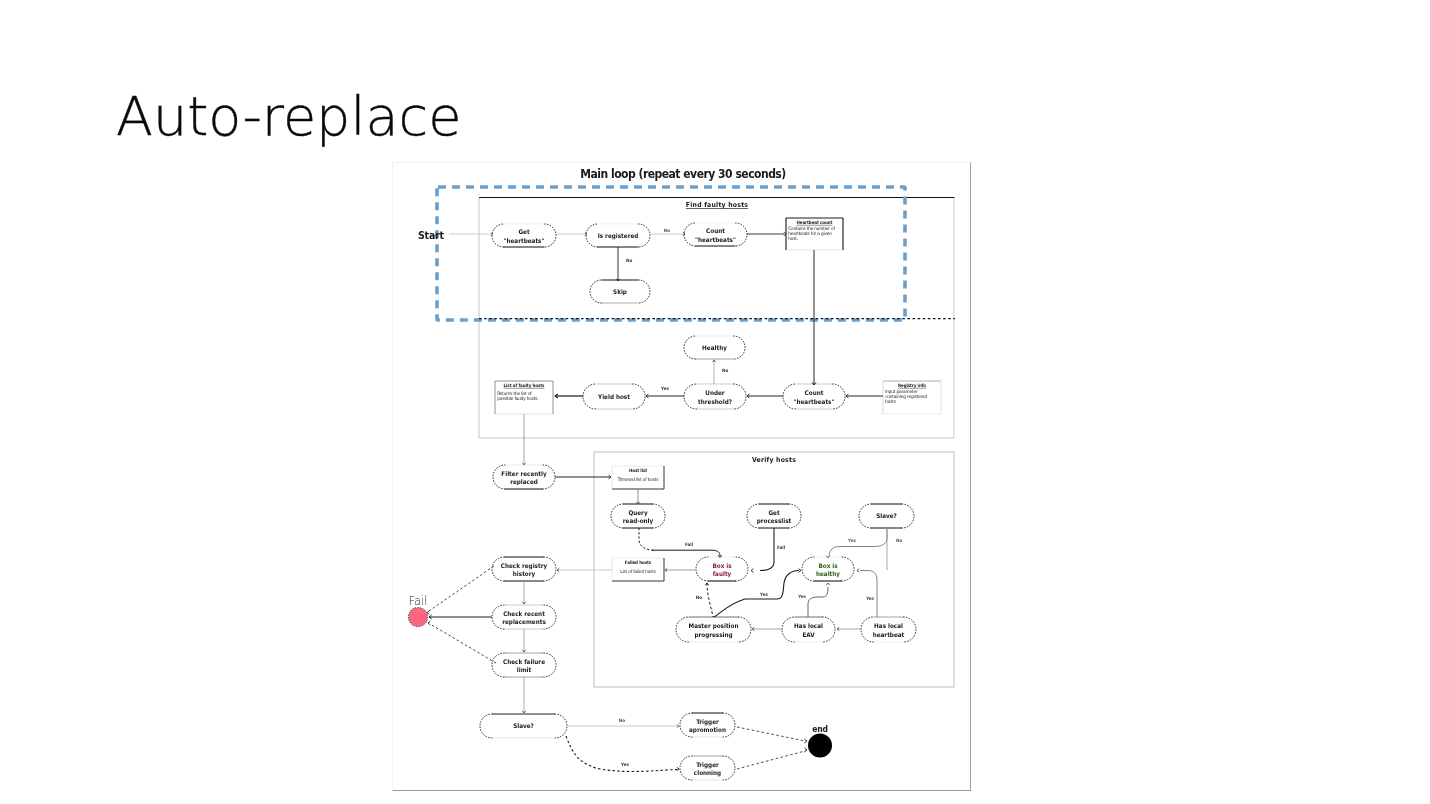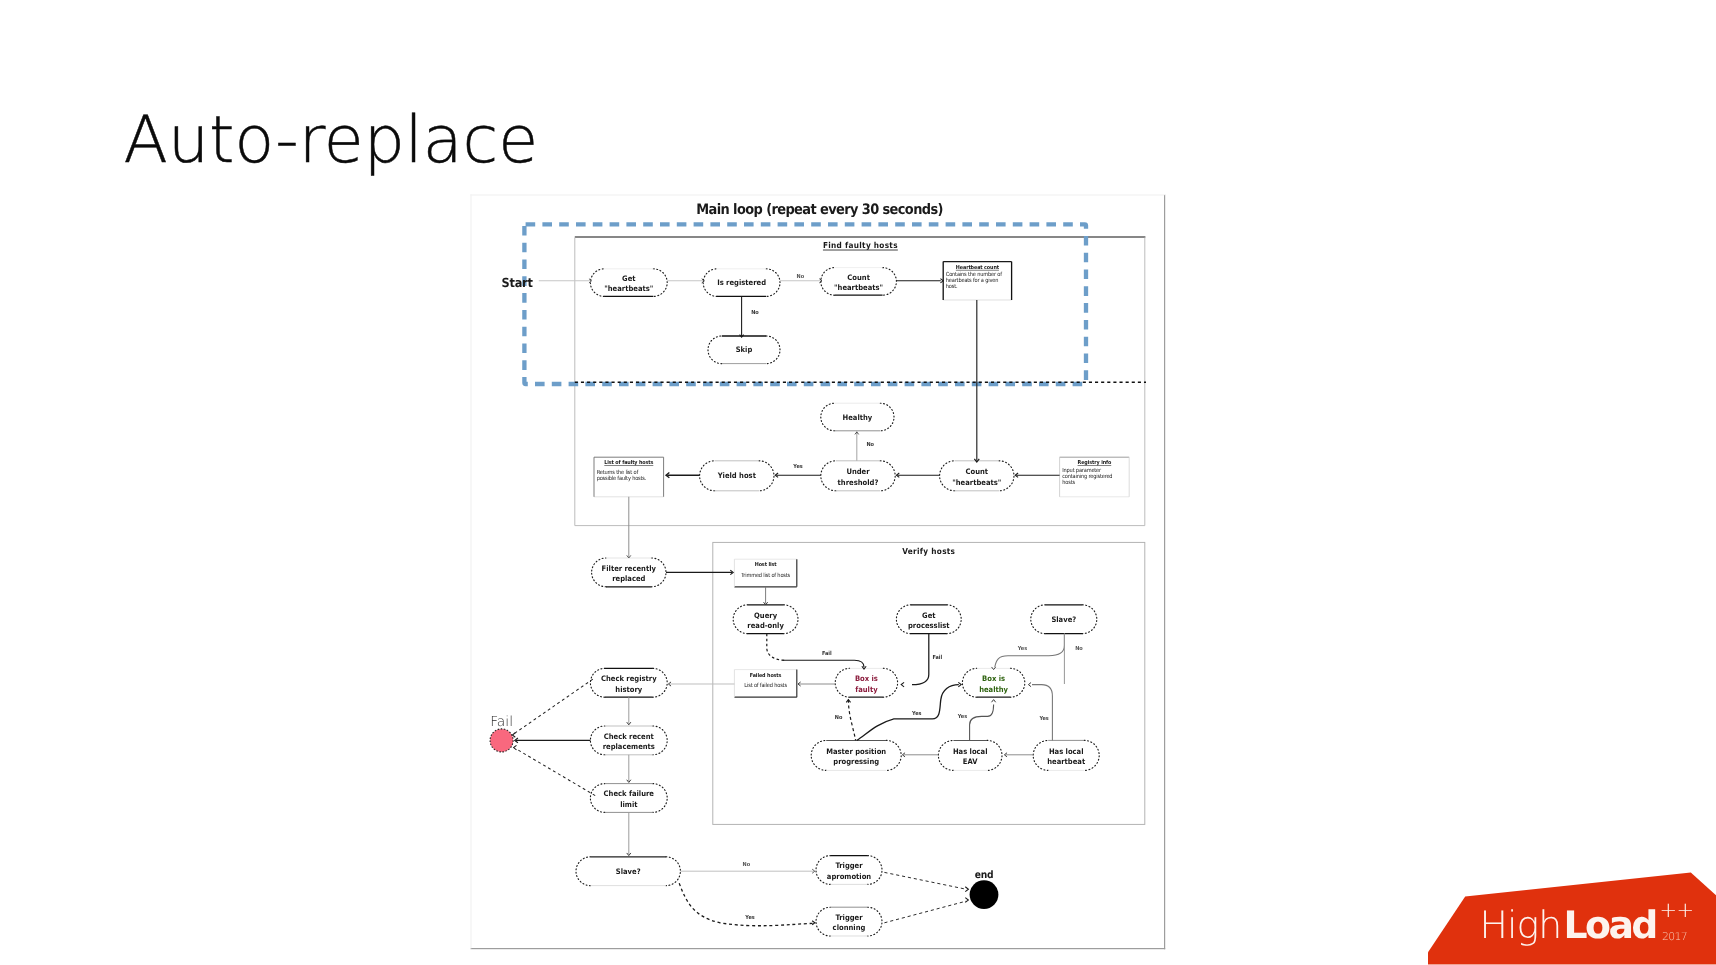--- a/index.html
+++ b/index.html
@@ -2,21 +2,21 @@
 <html><head>
 <meta charset="utf-8">
 <title>Auto-replace</title>
 <style>
   html,body{margin:0;padding:0;}
   body{width:1430px;height:804px;background:#ffffff;overflow:hidden;
        font-family:"Liberation Sans",sans-serif;}
   .slide{position:relative;width:1430px;height:804px;background:#fff;}
   #fc{will-change:transform;}
   .title,.logo-wrap{will-change:transform;}
-  .title{position:absolute;left:103px;top:90px;font-size:54px;line-height:1;
+  .title{position:absolute;left:116px;top:90px;font-size:54px;line-height:1;
          font-weight:200;color:#0a0a0a;
          font-family:"DejaVu Sans",sans-serif;
          -webkit-text-stroke:0.4px #0a0a0a;}
   .diagram{position:absolute;left:392px;top:162px;width:579px;height:629px;
            background:#fff;border-right:1px solid #9d9d9d;border-bottom:1px solid #9d9d9d;
            border-left:1px solid #f2f2f2;border-top:1px solid #f2f2f2;box-sizing:border-box;}
   #fc{position:absolute;left:0;top:0;width:1430px;height:804px;}
   .logo-wrap{position:absolute;left:1190px;top:724px;width:240px;height:80px;}
 </style>
 </head>
@@ -339,22 +339,13 @@
       <path d="M 676.8 767.284 L 679 769 L 676.8 770.716" fill="none" stroke="#1a1a1a" stroke-width="0.9" stroke-linejoin="miter"></path>
       <text x="625" y="766" font-family="&quot;DejaVu Sans Condensed&quot;,&quot;DejaVu Sans&quot;, sans-serif" font-size="4.6" font-weight="bold" fill="#333" text-anchor="middle">Yes</text>
       <path d="M 737 727 L 805 741" fill="none" stroke="#222" stroke-width="0.8" stroke-dasharray="2.6 2.4"></path>
       <path d="M 804.4 738.972 L 807 741 L 804.4 743.028" fill="none" stroke="#1a1a1a" stroke-width="0.9" stroke-linejoin="miter"></path>
       <path d="M 737 769 L 805 751" fill="none" stroke="#222" stroke-width="0.8" stroke-dasharray="2.6 2.4"></path>
       <path d="M 804.4 747.972 L 807 750 L 804.4 752.028" fill="none" stroke="#1a1a1a" stroke-width="0.9" stroke-linejoin="miter"></path>
       <circle cx="418" cy="617" r="9.6" fill="#f9687e" stroke="#222" stroke-width="0.9" stroke-dasharray="1.3 1.3"></circle>
       <circle cx="820" cy="745.5" r="12" fill="#000000"></circle>
     </svg>
 
-  <div class="logo-wrap">
-    <svg viewBox="0 0 240 80" width="240" height="80" xmlns="http://www.w3.org/2000/svg">
-      <polygon id="logo-poly" points="-7,80 31,23 219,3 240,22 240,80" fill="#e0310d"></polygon>
-      <text id="logo-high" x="43" y="58" font-family="DejaVu Sans, sans-serif" font-size="31.5" font-weight="200" letter-spacing="-0.8" fill="#fdf3ee">High</text>
-      <text id="logo-load" x="113" y="58" font-family="DejaVu Sans, sans-serif" font-size="31.5" font-weight="bold" letter-spacing="-2.2" fill="#fdf3ee">Load</text>
-      <text id="logo-plus" x="193" y="40" font-family="DejaVu Sans, sans-serif" font-size="17.5" font-weight="300" letter-spacing="-0.5" fill="#fdf3ee">++</text>
-      <text id="logo-year" x="195" y="59.5" font-family="DejaVu Sans, sans-serif" font-size="9" font-weight="300" letter-spacing="-0.5" fill="#f7cdbb">2017</text>
-    </svg>
-  </div>
 </div>
 
 </body></html>

